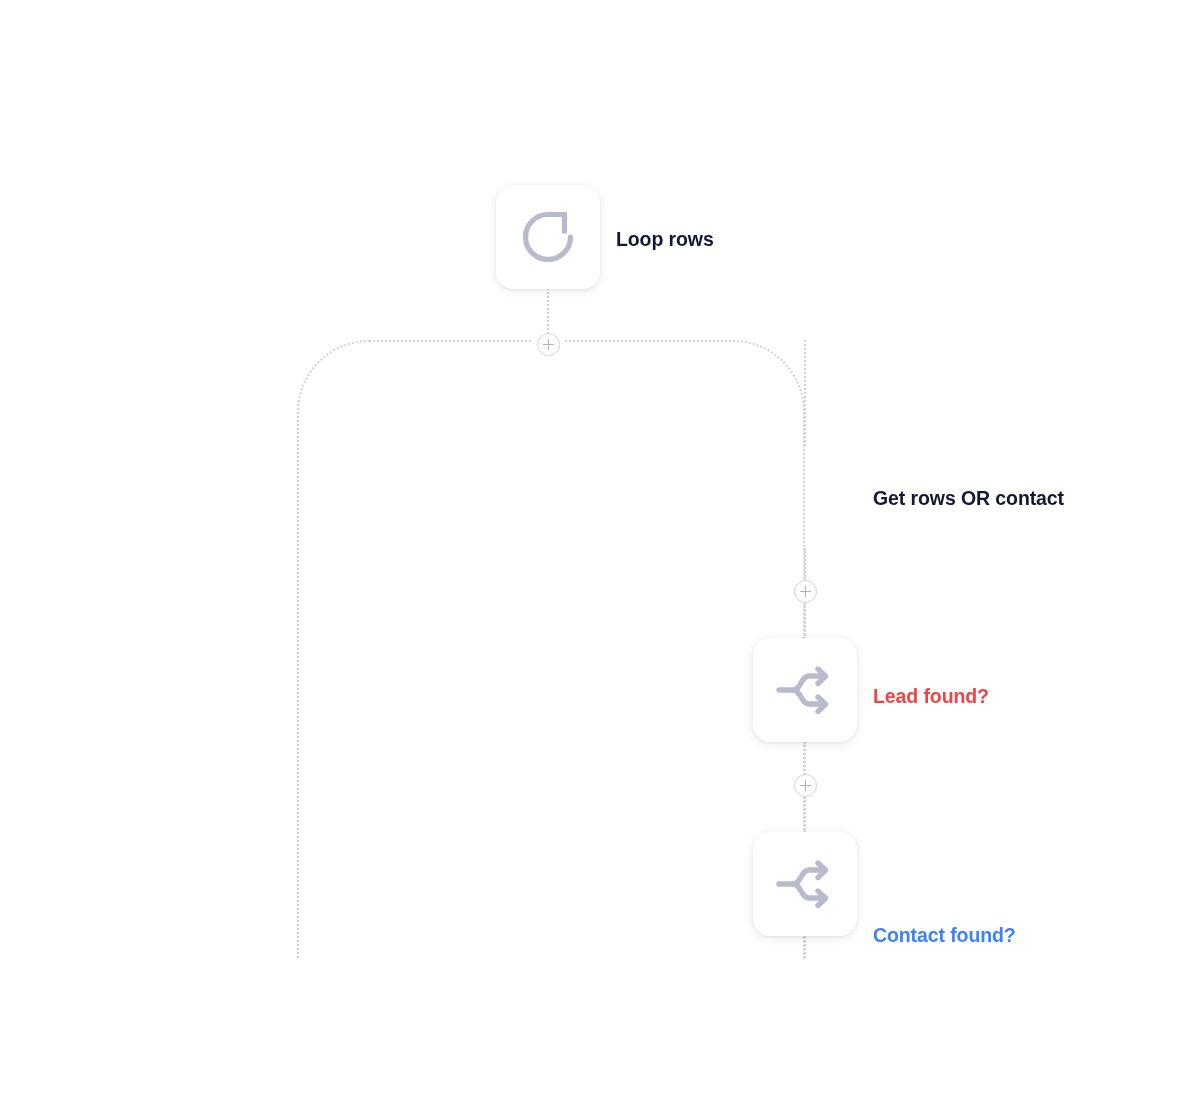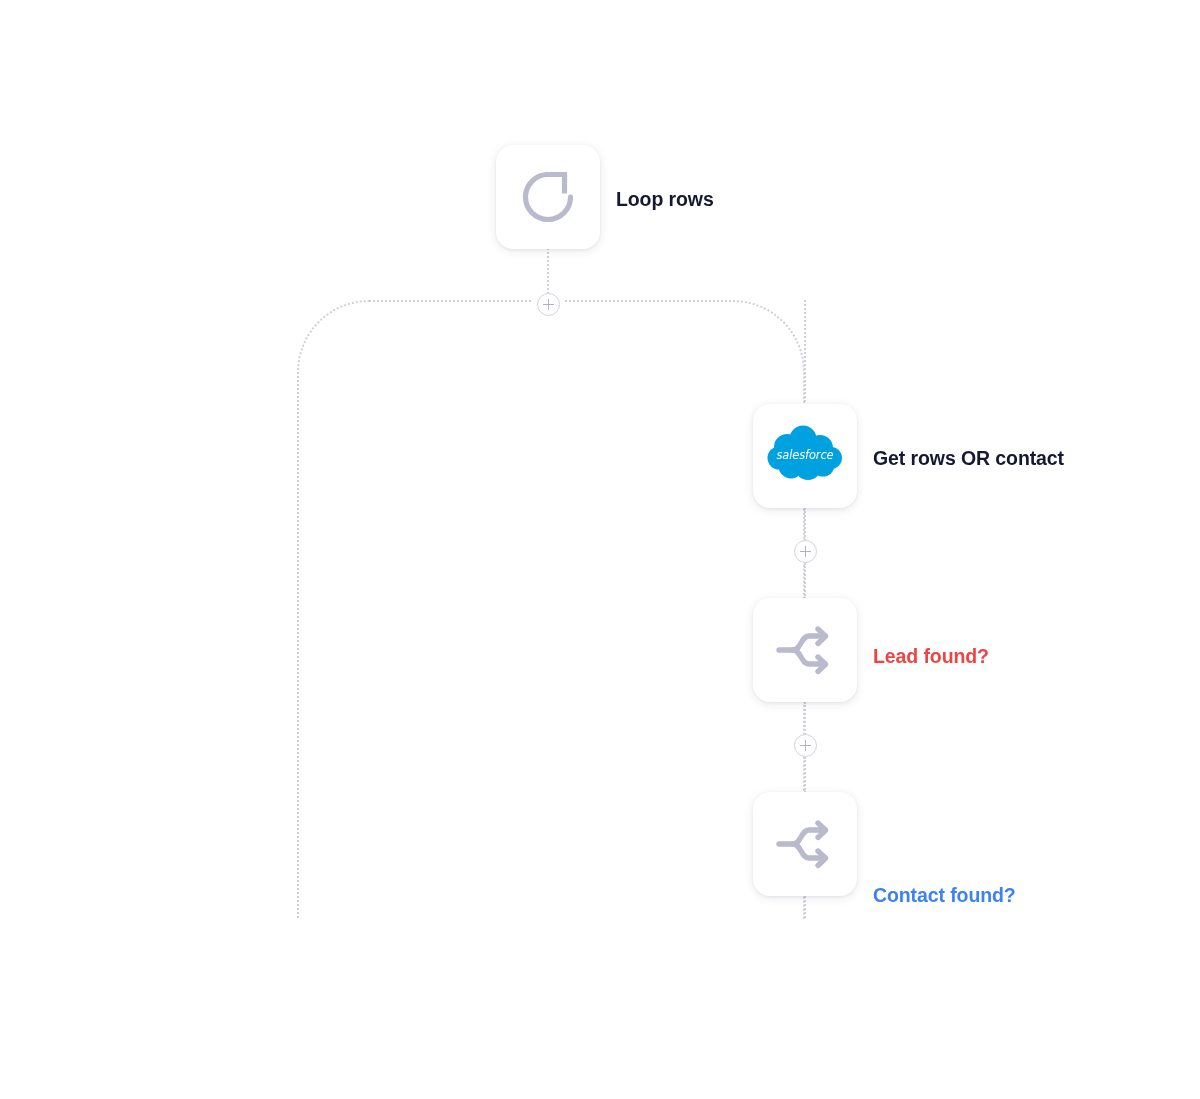--- a/index.html
+++ b/index.html
@@ -10,20 +10,21 @@
   body {
     font-family: "Liberation Sans", sans-serif;
     -webkit-font-smoothing: antialiased;
   }
   #canvas {
     position: relative;
     width: 1200px;
     height: 919px;
     background: #ffffff;
     overflow: hidden;
+    margin-top: 40px;
   }
 
   
   .loop-frame {
     position: absolute;
     left: 297px;
     top: 300px;
     width: 508px;
     height: 690px;
     border: 2px dotted #cfd0d8;
@@ -128,38 +129,20 @@
     <div class="mask" style="left: 533px; top: 297px; width: 31px; height: 15px;"></div>
     <div class="node" style="left: 496px; top: 145px;">
       <span>
   <svg width="62" height="62" viewBox="0 0 62 62" aria-hidden="true">
     <path d="M31 8.5 A22.5 22.5 0 1 0 53.5 31" fill="none" stroke="#b9bacb" stroke-width="5.2" stroke-linecap="round"></path>
     <path d="M31 8.5 L47.5 8.5 L47.5 25" fill="none" stroke="#b9bacb" stroke-width="5.2" stroke-linecap="square" stroke-linejoin="miter"></path>
   </svg>
       </span>
     </div>
     <div class="node-label" style="left: 616px; top: 190px; color: rgb(21, 24, 50);">Loop rows</div>
-    <div class="node" style="left: 753px; top: 404px;">
-      <span>
-  <svg width="80" height="62" viewBox="0 0 80 62" aria-hidden="true">
-    <g fill="#00A1E0">
-      <circle cx="22" cy="22" r="13"></circle>
-      <circle cx="38" cy="14" r="13.5"></circle>
-      <circle cx="55" cy="23" r="13"></circle>
-      <circle cx="66" cy="33" r="11"></circle>
-      <circle cx="14" cy="33" r="11.5"></circle>
-      <circle cx="26" cy="41" r="12.5"></circle>
-      <circle cx="43" cy="42" r="13"></circle>
-      <circle cx="58" cy="40" r="11.5"></circle>
-      <rect x="12" y="22" width="56" height="20" rx="8"></rect>
-    </g>
-    <text class="sf-word" x="40" y="34" text-anchor="middle">salesforce</text>
-  </svg>
-      </span>
-    </div>
     <div class="node-label" style="left: 873px; top: 449px; color: rgb(21, 24, 50);">Get rows OR contact</div>
     <div class="node" style="left: 753px; top: 598px;">
       <span>
   <svg width="60" height="60" viewBox="0 0 60 60" aria-hidden="true">
     <g fill="none" stroke="#b9bacb" stroke-width="5.4" stroke-linecap="round" stroke-linejoin="round">
       <path d="M4 30 H18"></path>
       <path d="M18 30 C 26 30, 26 16, 34 16 H50"></path>
       <path d="M18 30 C 26 30, 26 44, 34 44 H50"></path>
       <path d="M43 9 L50.5 16.3 L43 23.5"></path>
       <path d="M43 37 L50.5 44.3 L43 51.5"></path>

